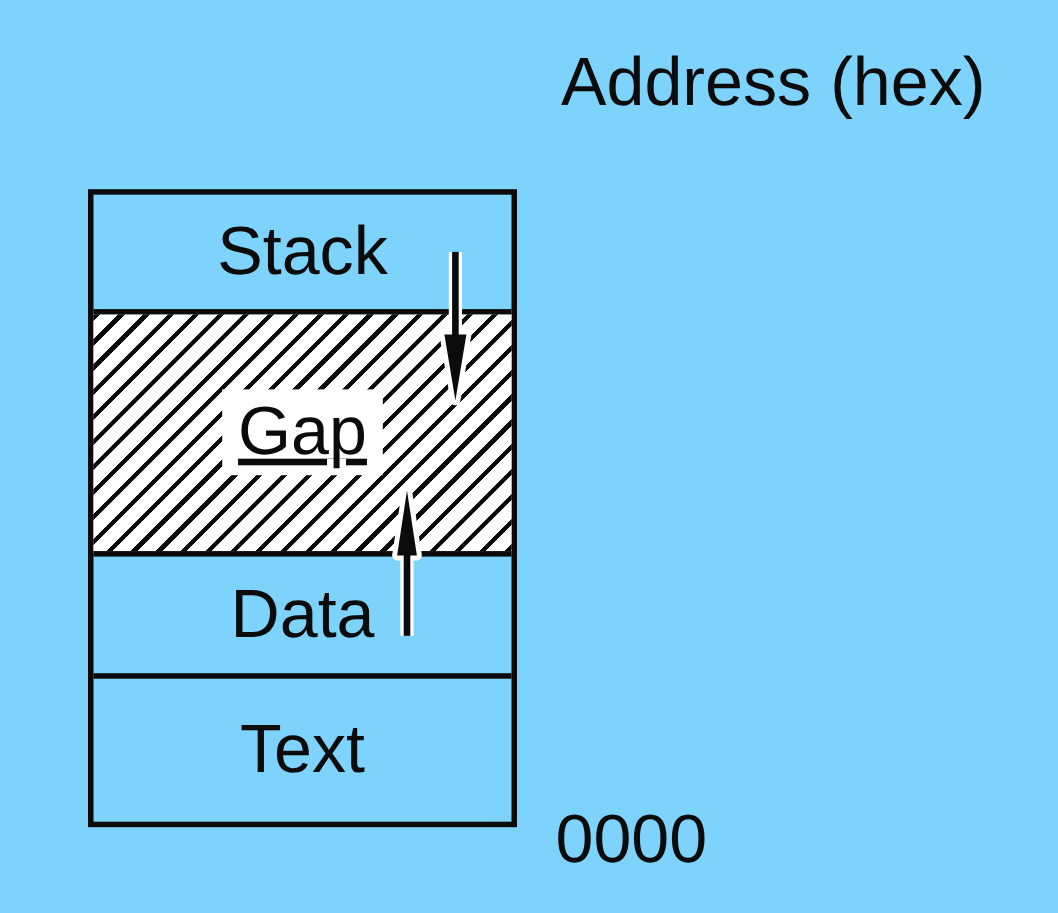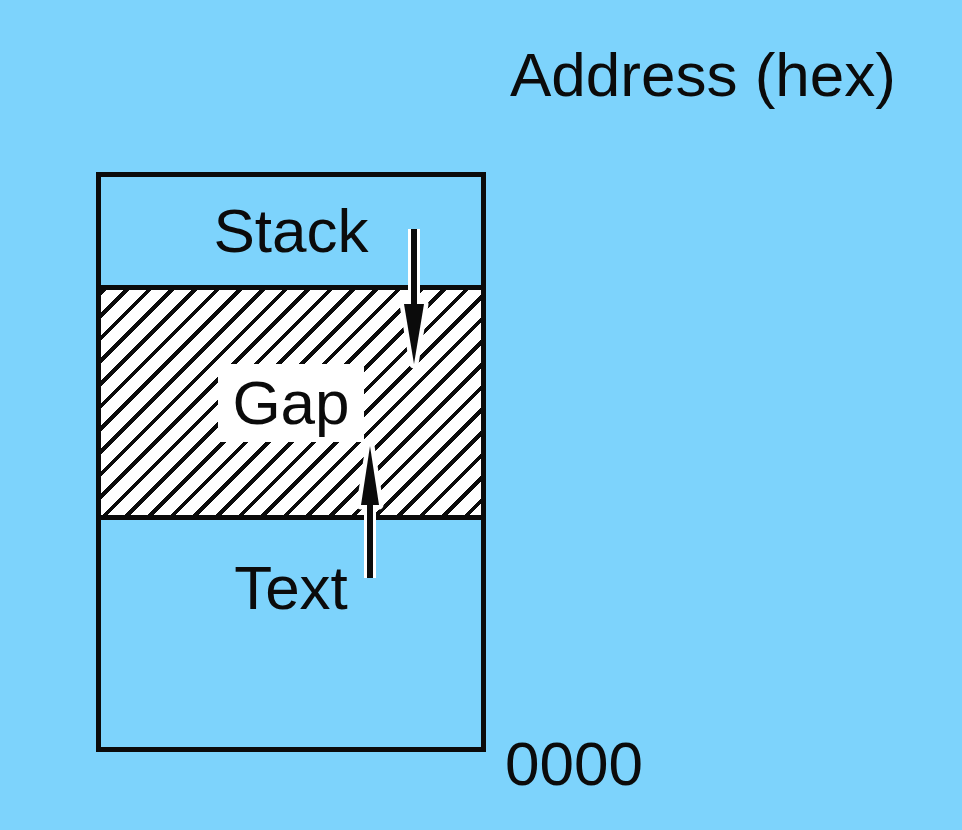--- a/index.html
+++ b/index.html
@@ -22,21 +22,21 @@
     line-height: 1;
     white-space: nowrap;
     color: #0b0b0b;
   }
   .title        { left: 510px; top: 44px; }
   .addr-top     { left: 512px; top: 132px; }
   .addr-bottom  { left: 505px; top: 733px; }
 
   .membox {
     position: absolute;
-    left: 96px;
+    left: 80px;
     top: 172px;
     width: 390px;
     height: 580px;
     border: 5px solid #0b0b0b;
     box-sizing: border-box;
     display: flex;
     flex-direction: column;
   }
   .section {
     position: relative;
@@ -54,20 +54,21 @@
   .sec-text  { height: 136px; }
 
   .sec-label {
     font-size: 62px;
     line-height: 1;
     white-space: nowrap;
   }
   .gap-label {
     background: #ffffff;
     padding: 8px 14px;
+    text-decoration: underline;
   }
   .arrow-layer {
     position: absolute;
     left: 0;
     top: 0;
     width: 962px;
     height: 830px;
     pointer-events: none;
   }
 </style>
@@ -81,20 +82,23 @@
 
   <div class="label addr-bottom">0000</div>
 
   <div class="membox">
     <div class="section sec-stack">
       <span class="sec-label">Stack</span>
     </div>
     <div class="section sec-gap">
       <span class="sec-label gap-label">Gap</span>
     </div>
+    <div class="section sec-data">
+      <span class="sec-label">Data</span>
+    </div>
     <div class="section sec-text">
       <span class="sec-label">Text</span>
     </div>
   </div>
 
   <svg class="arrow-layer" viewBox="0 0 962 830" xmlns="http://www.w3.org/2000/svg">
 
     <line x1="414" y1="229" x2="414" y2="312" stroke="#ffffff" stroke-width="12"></line>
     <polygon points="404,304 424,304 414,364" fill="#ffffff" stroke="#ffffff" stroke-width="9" stroke-linejoin="round"></polygon>
     <line x1="370" y1="578" x2="370" y2="500" stroke="#ffffff" stroke-width="12"></line>

